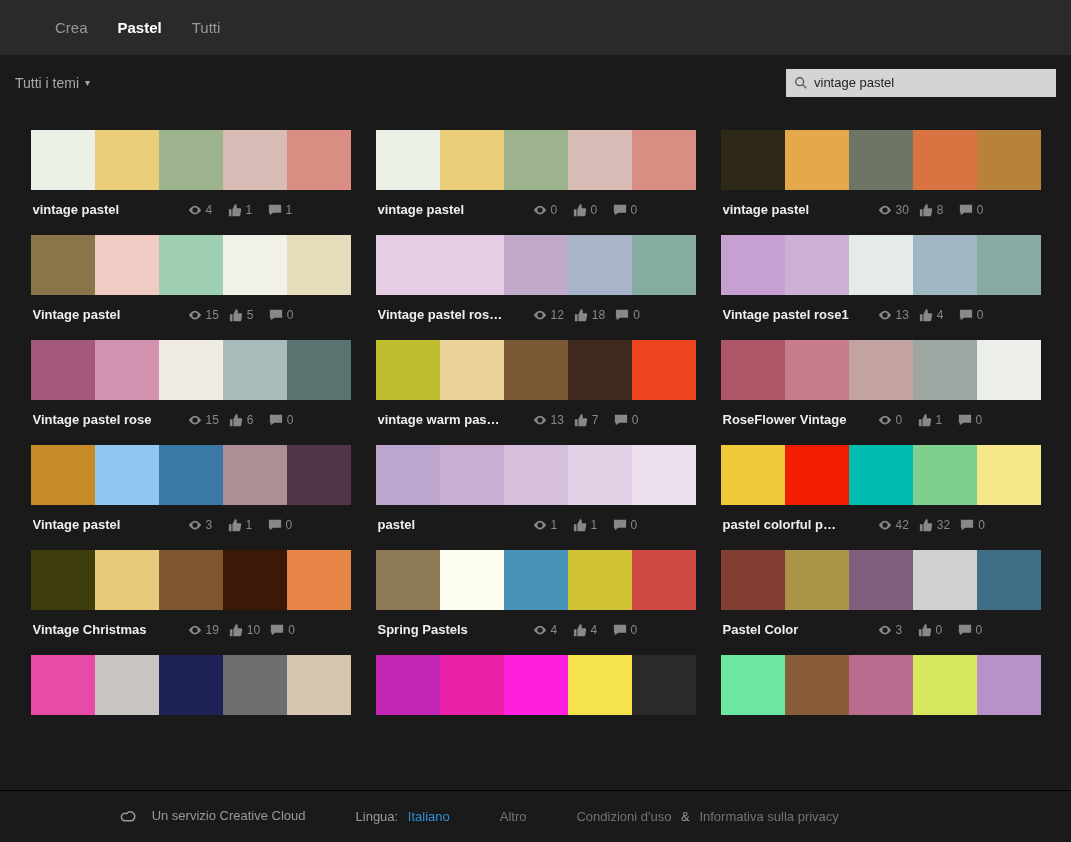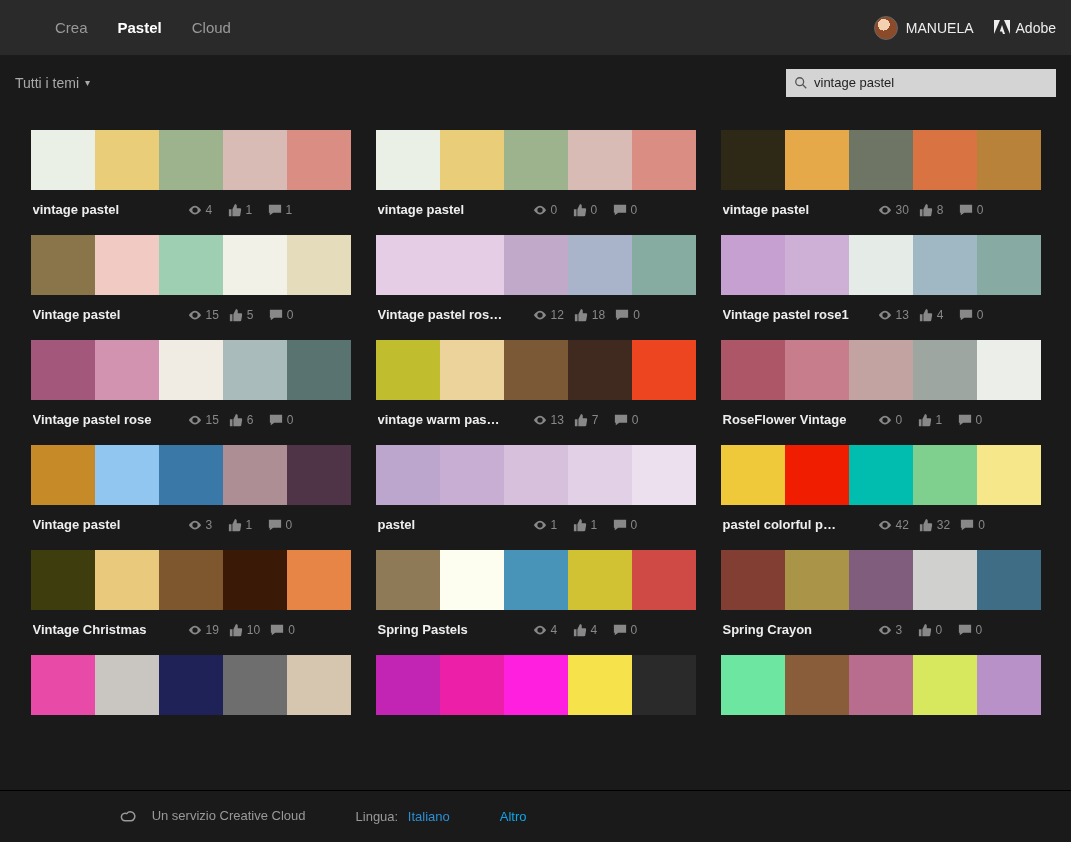--- a/index.html
+++ b/index.html
@@ -88,42 +88,30 @@
   border-top: 1px solid #000;
   display: flex;
   align-items: center;
   padding: 0 120px;
   gap: 50px;
   font-size: 13px;
   color: #999;
 }
 .footer .cc-icon svg { width: 18px; height: 18px; vertical-align: middle; }
 .footer .lang-val { color: #2b8fd6; }
-.footer a { color: #0ea5e9; text-decoration: none; }
+.footer a { color: #737373; text-decoration: none; }
 </style>
 </head>
 <body>
 
 <div class="topbar">
   <div class="nav">
     <span class="nav-item">Crea</span>
     <span class="nav-item active">Pastel</span>
-    <span class="nav-item">Cloud</span>
-  </div>
-  <div class="topbar-right">
-    <div style="display:flex;align-items:center;gap:8px">
-      <span class="avatar"></span>
-      <span class="username">MANUELA</span>
-    </div>
-    <div class="adobe-logo">
-      <svg viewBox="0 0 16 16">
-          <path fill="#eee" d="M0 0 L6 0 L0 14 Z M10 0 L16 0 L16 14 Z M8 5 L11 14 L9 14 L8 11.5 L5.8 11.5 Z"></path>
-        </svg>
-      <span>Adobe</span>
-    </div>
+    <span class="nav-item">Tutti</span>
   </div>
 </div>
 
 <div class="subbar">
   <div class="filter">
     <span>Tutti i temi</span>
     <span class="chev">▾</span>
   </div>
   <div class="search-box">
     <svg viewBox="0 0 16 16">
@@ -585,21 +573,21 @@
     </div>
     <div class="theme">
       <div class="swatches">
         <div class="swatch" style="background: rgb(130, 62, 50);"></div>
         <div class="swatch" style="background: rgb(170, 148, 71);"></div>
         <div class="swatch" style="background: rgb(128, 93, 124);"></div>
         <div class="swatch" style="background: rgb(208, 208, 207);"></div>
         <div class="swatch" style="background: rgb(63, 109, 134);"></div>
       </div>
       <div class="theme-meta">
-        <span class="theme-name">Spring Crayon</span>
+        <span class="theme-name">Pastel Color</span>
         <span class="stats">
           <span class="ic">
             <svg width="14" height="14" viewBox="0 0 16 16">
               <path fill="#888" d="M8 3C4 3 1 8 1 8s3 5 7 5 7-5 7-5-3-5-7-5zm0 8a3 3 0 110-6 3 3 0 010 6z"></path>
             </svg>
           </span>
           <span class="num">3</span>
           <span class="ic">
             <svg width="14" height="14" viewBox="0 0 16 16">
               <path fill="#888" d="M1 7h3v8H1zM5 15V7l3-6c1 0 2 1 2 2v3h4c1 0 1 1 1 2l-1 6c0 1-1 1-1 1H5z"></path>
@@ -651,13 +639,18 @@
           <path fill="none" stroke="#999" stroke-width="2" d="M7 17 a5 5 0 1 1 2 -9.5 a6 6 0 1 1 6 9.5 Z"></path>
         </svg>
     </span>
     <span style="margin-left:10px">Un servizio Creative Cloud</span>
   </span>
   <span>
     <span>Lingua:</span>
     <span class="lang-val" style="margin-left:6px">Italiano</span>
   </span>
   <a>Altro</a>
+  <span>
+    <a>Condizioni d'uso</a>
+    <span style="margin:0 6px">&amp;</span>
+    <a>Informativa sulla privacy</a>
+  </span>
 </div>
 
 </body></html>

